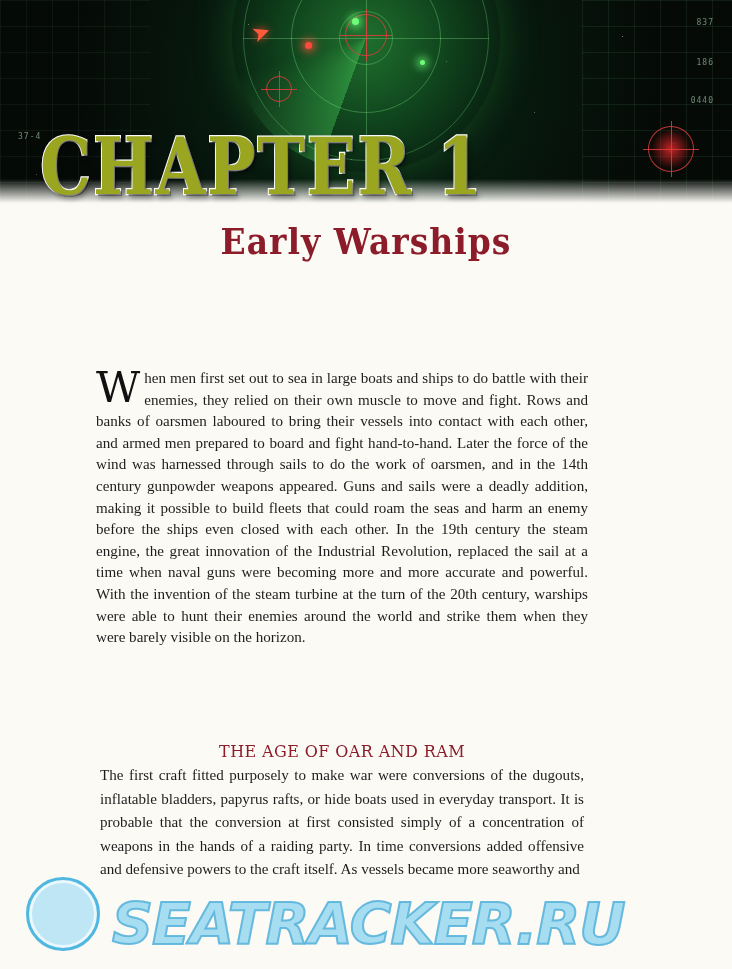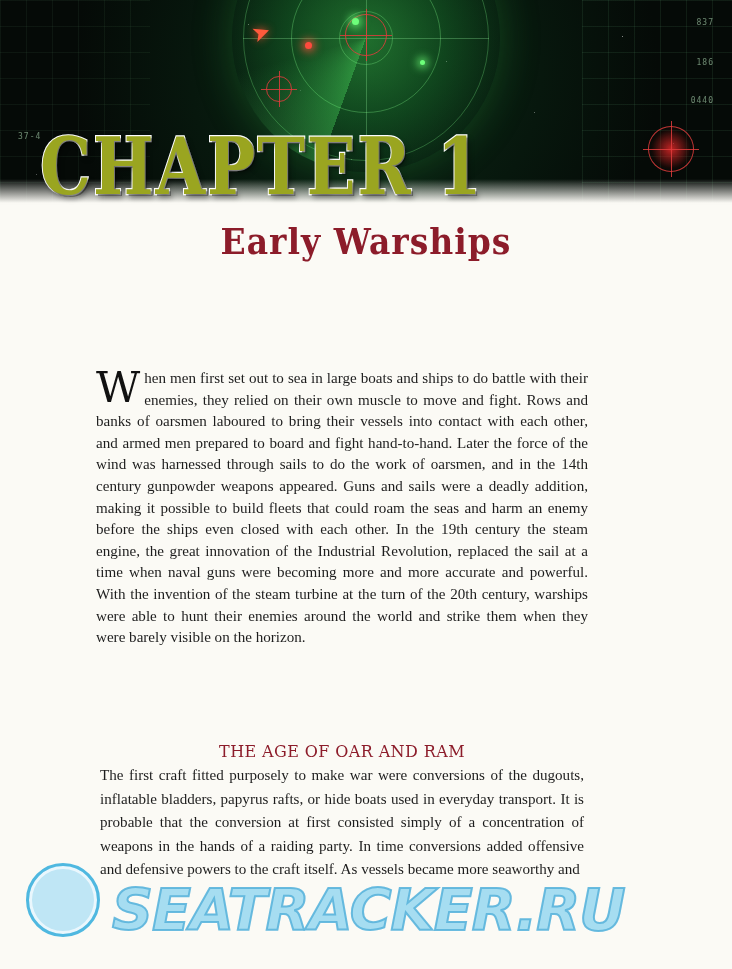--- a/index.html
+++ b/index.html
@@ -238,21 +238,21 @@
     font-size: 15.1px;
     line-height: 23.5px;
     color: #1d1d1d;
     text-align: justify;
   }
   .body-col2 p { margin: 4px; }
 
   
   .wm {
     position: absolute;
-    left: 0; bottom: 14px;
+    left: 0; bottom: 0;
     width: 644px; height: 120px;
     pointer-events: none;
   }
   .wm-sun {
     position: absolute;
     left: 8px; bottom: 6px;
     width: 104px; height: 104px;
   }
   .wm-sun .disc {
     position: absolute;

